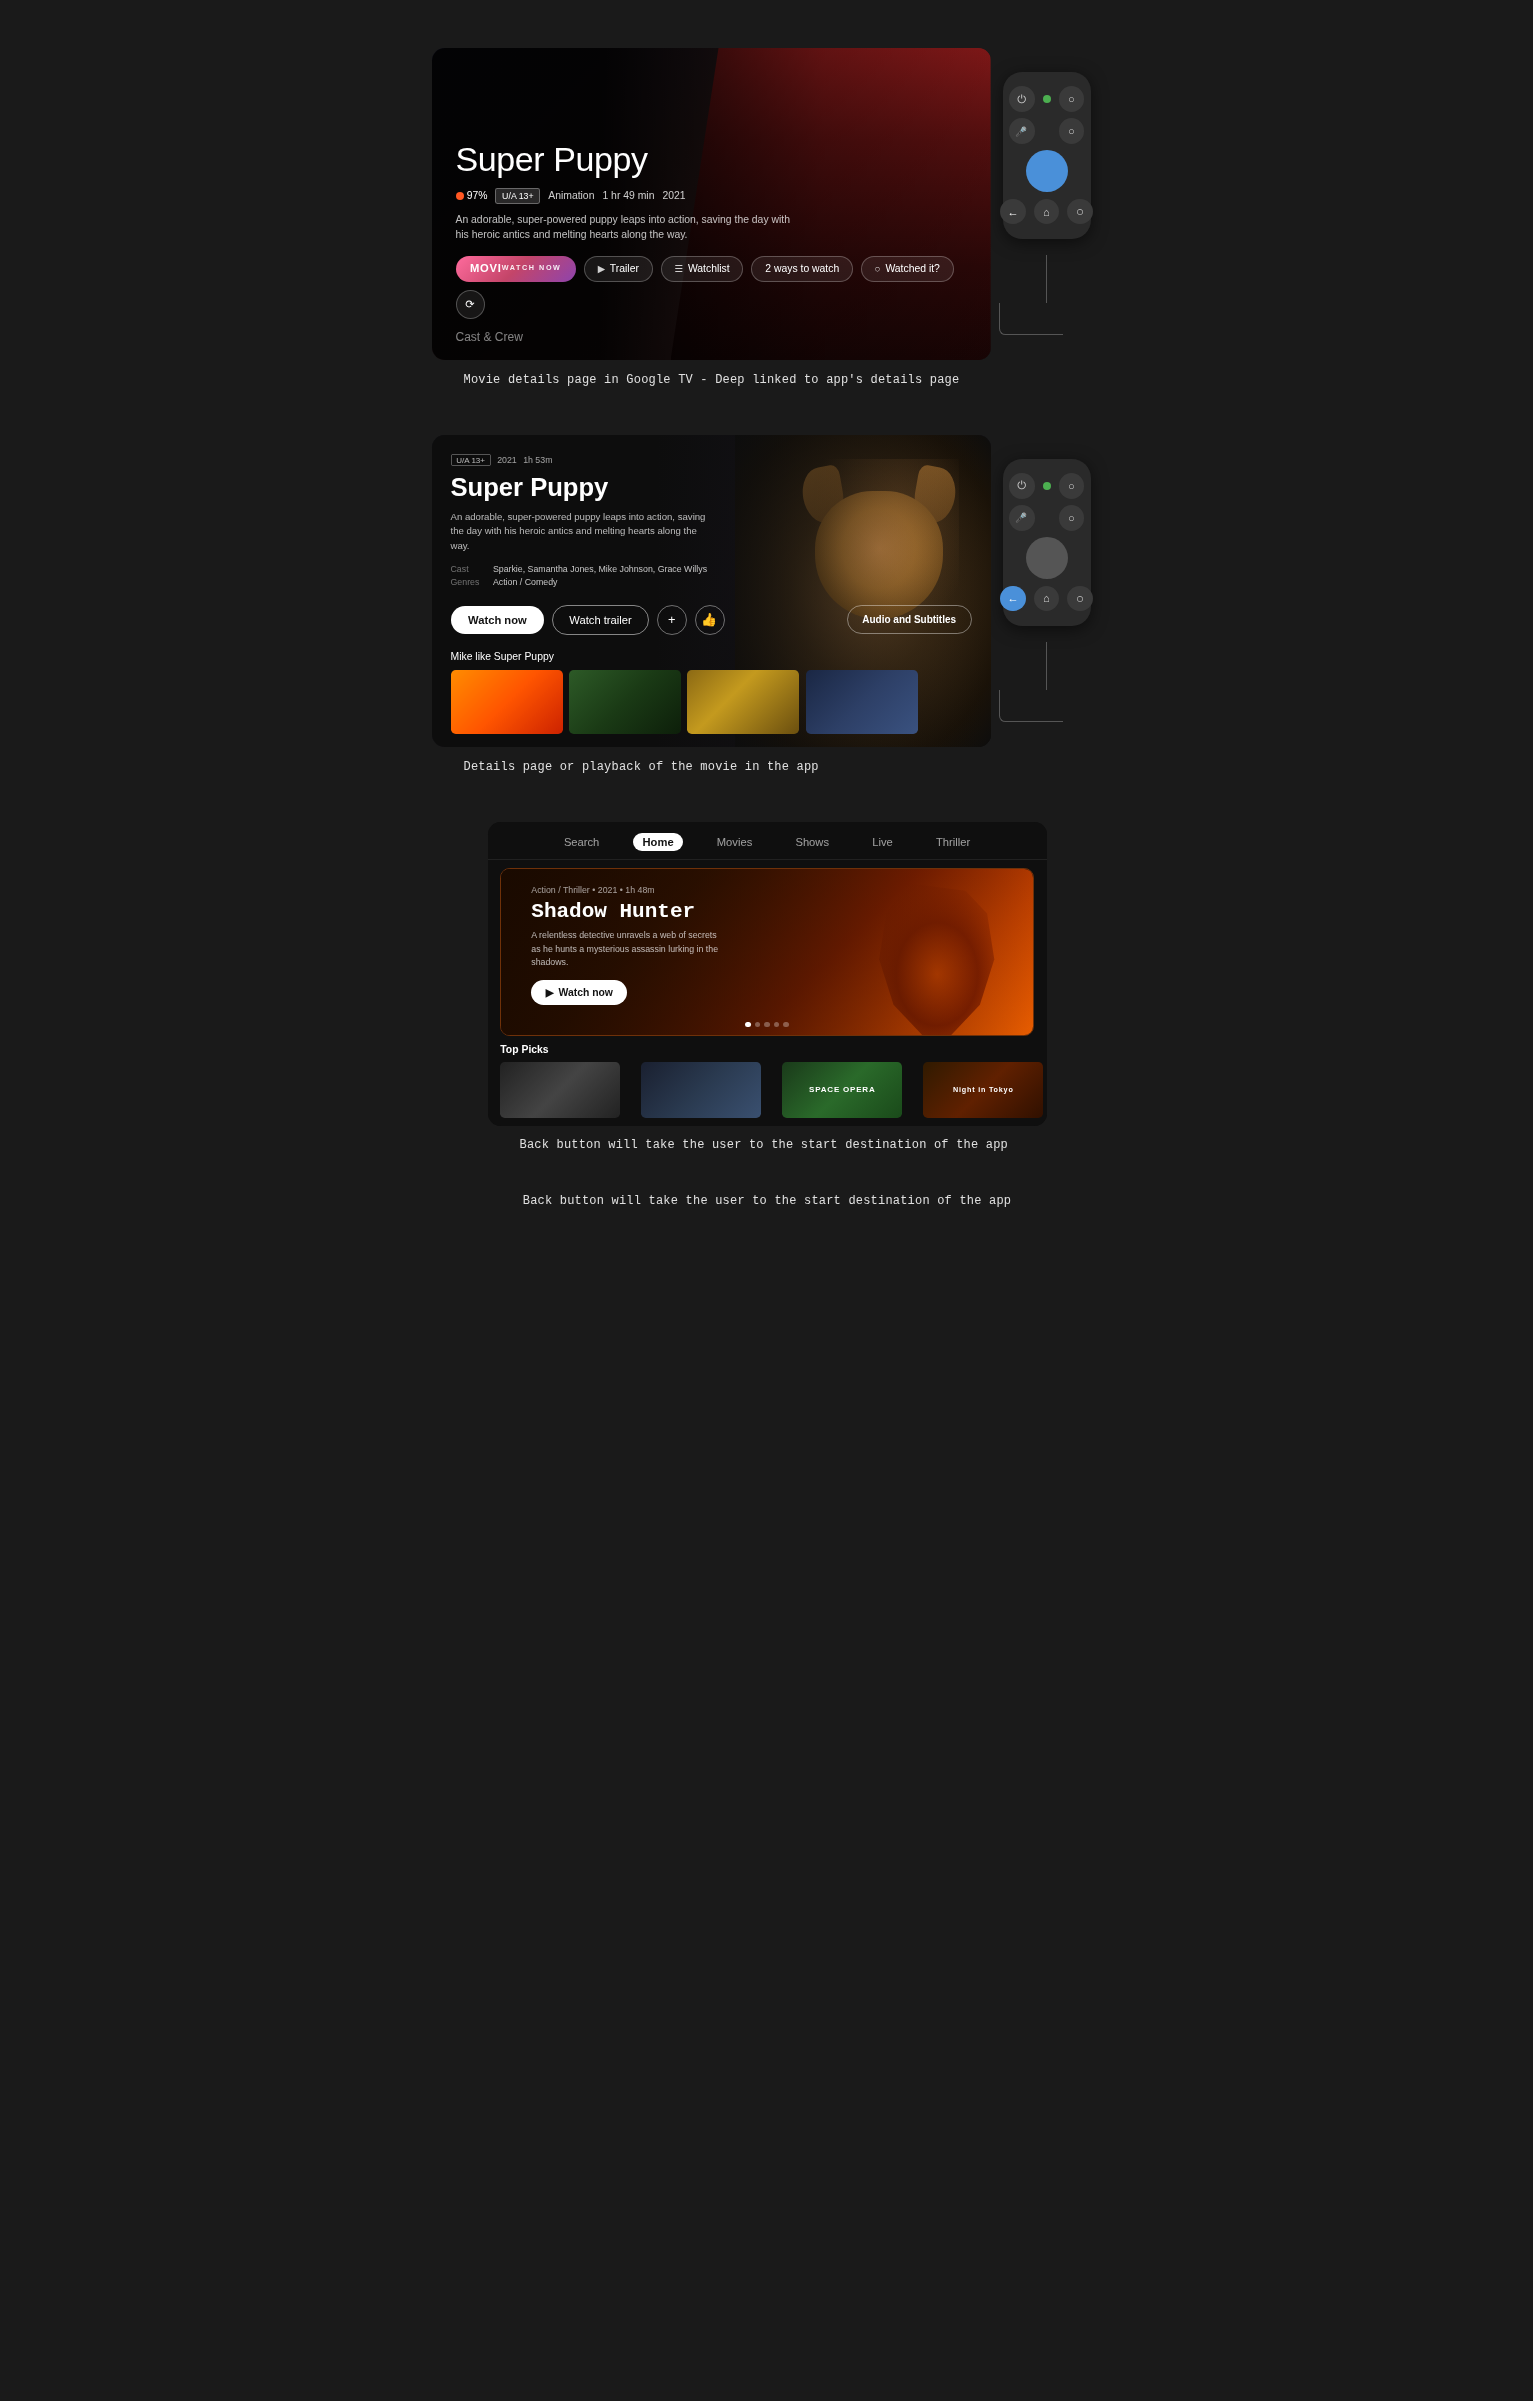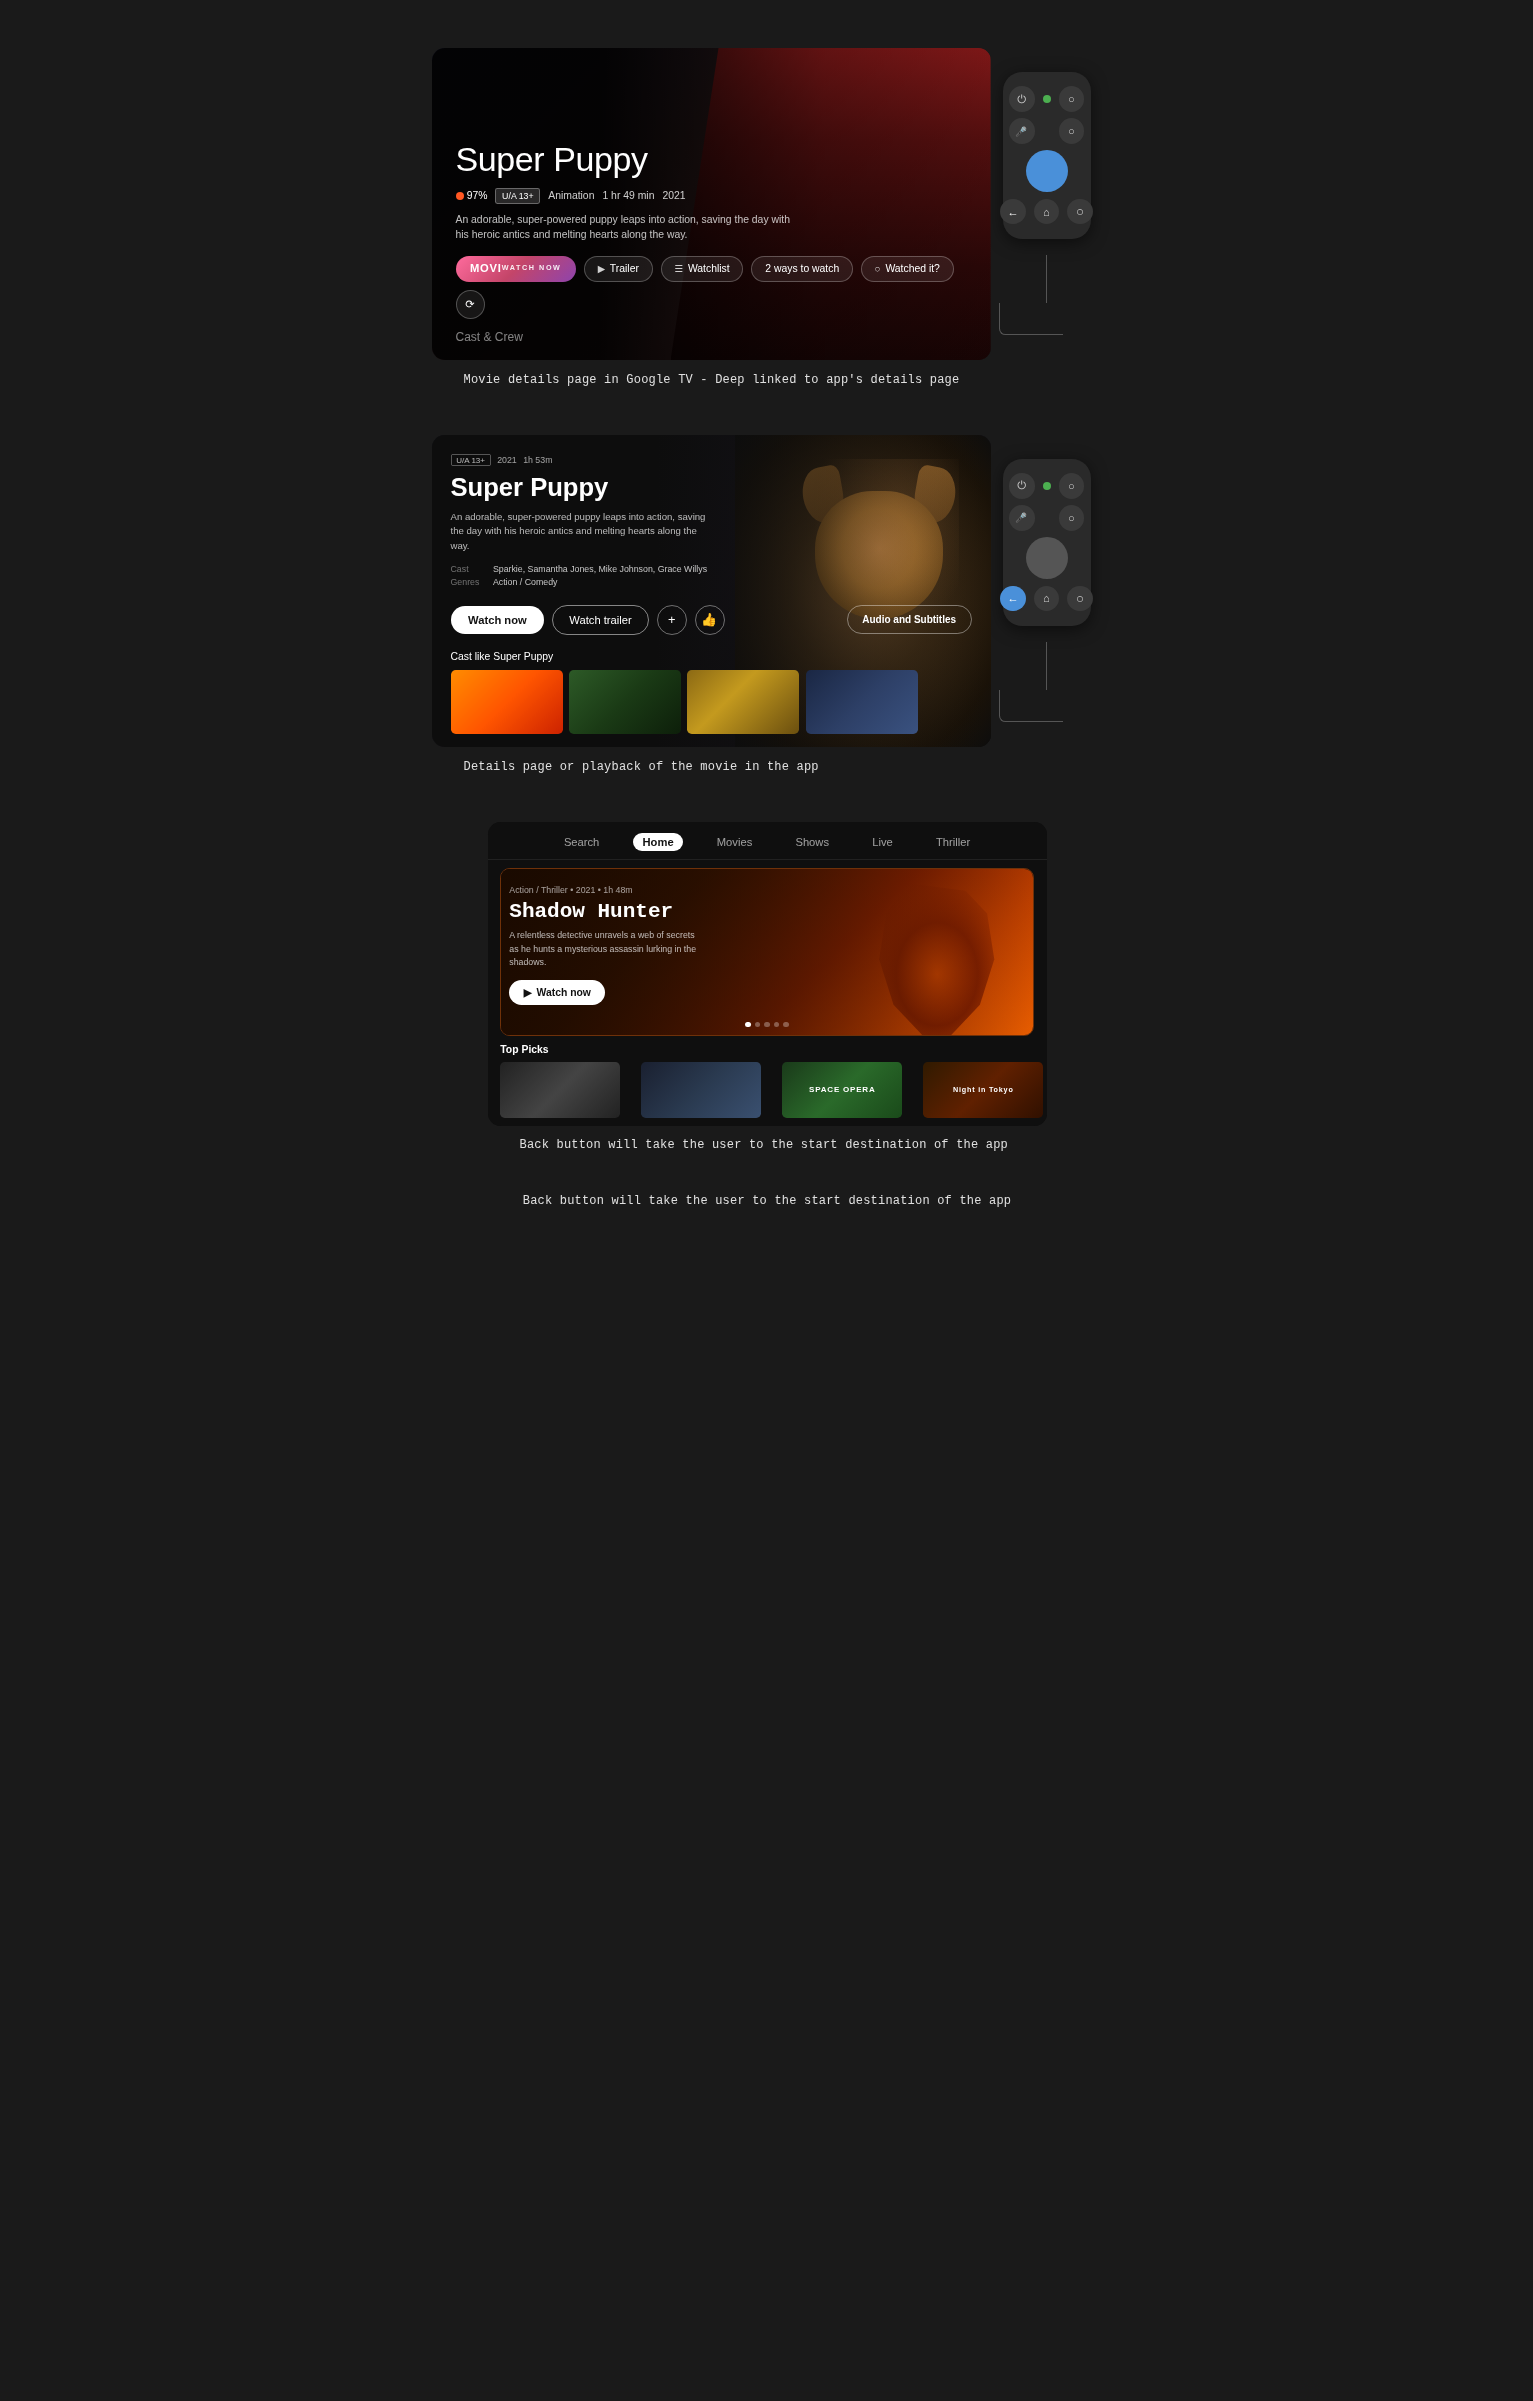--- a/index.html
+++ b/index.html
@@ -549,21 +549,21 @@
 
     .hero-banner-overlay {
       position: absolute;
       top: 0; left: 0; right: 0; bottom: 0;
       background: linear-gradient(to right, rgba(26,10,0,0.85) 0%, rgba(26,10,0,0.4) 60%, rgba(26,10,0,0.1) 100%);
     }
 
     .hero-content {
       position: relative;
       z-index: 2;
-      padding: 16px 8px;
+      padding: 16px 30px;
     }
 
     .hero-genre {
       color: rgba(255,255,255,0.6);
       font-size: 8.8px;
       margin-bottom: 4.8px;
     }
 
     .hero-title {
       font-size: 21px;
@@ -878,21 +878,21 @@
           <div class="action-row-2">
             <button class="btn-watch-now">Watch now</button>
             <button class="btn-watch-trailer">Watch trailer</button>
             <button class="btn-circle">+</button>
             <button class="btn-circle">
               <span>👍</span>
             </button>
             <button class="btn-audio">Audio and Subtitles</button>
           </div>
           <div class="more-like-section">
-            <div class="more-like-title">Cast like Super Puppy</div>
+            <div class="more-like-title">Mike like Super Puppy</div>
             <div class="thumbnails-row">
               <div class="thumb thumb-1"></div>
               <div class="thumb thumb-2"></div>
               <div class="thumb thumb-3"></div>
               <div class="thumb thumb-4"></div>
             </div>
           </div>
         </div>
       </div>
 

